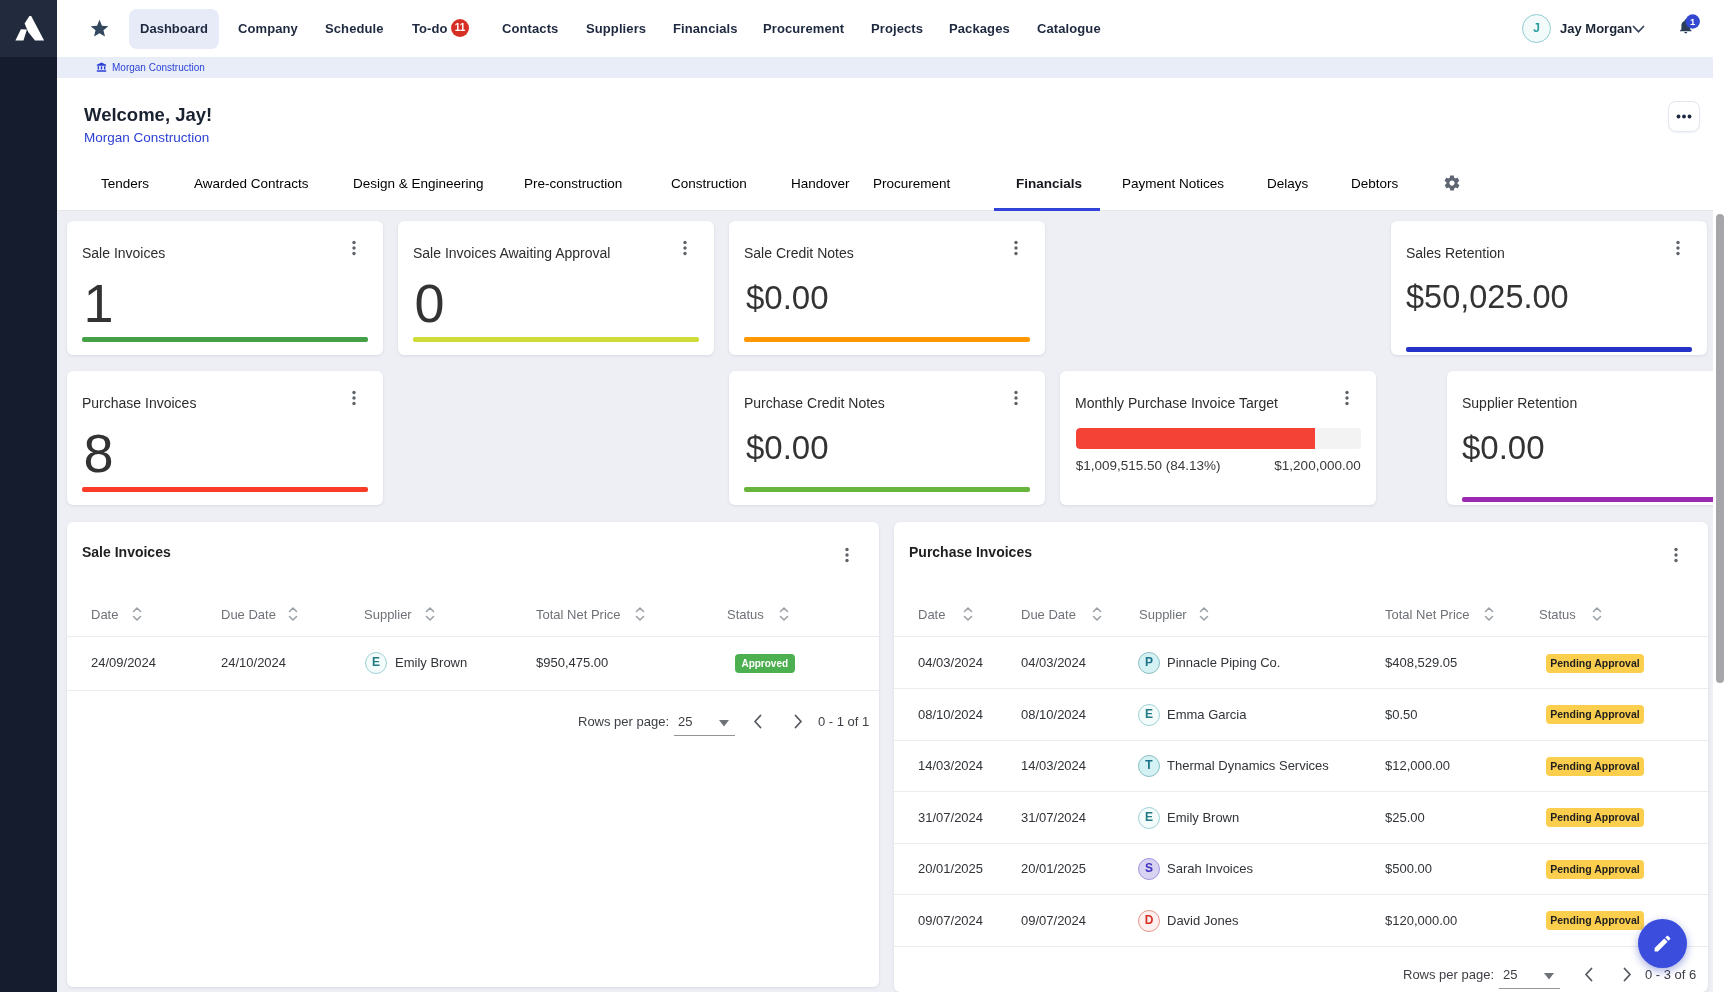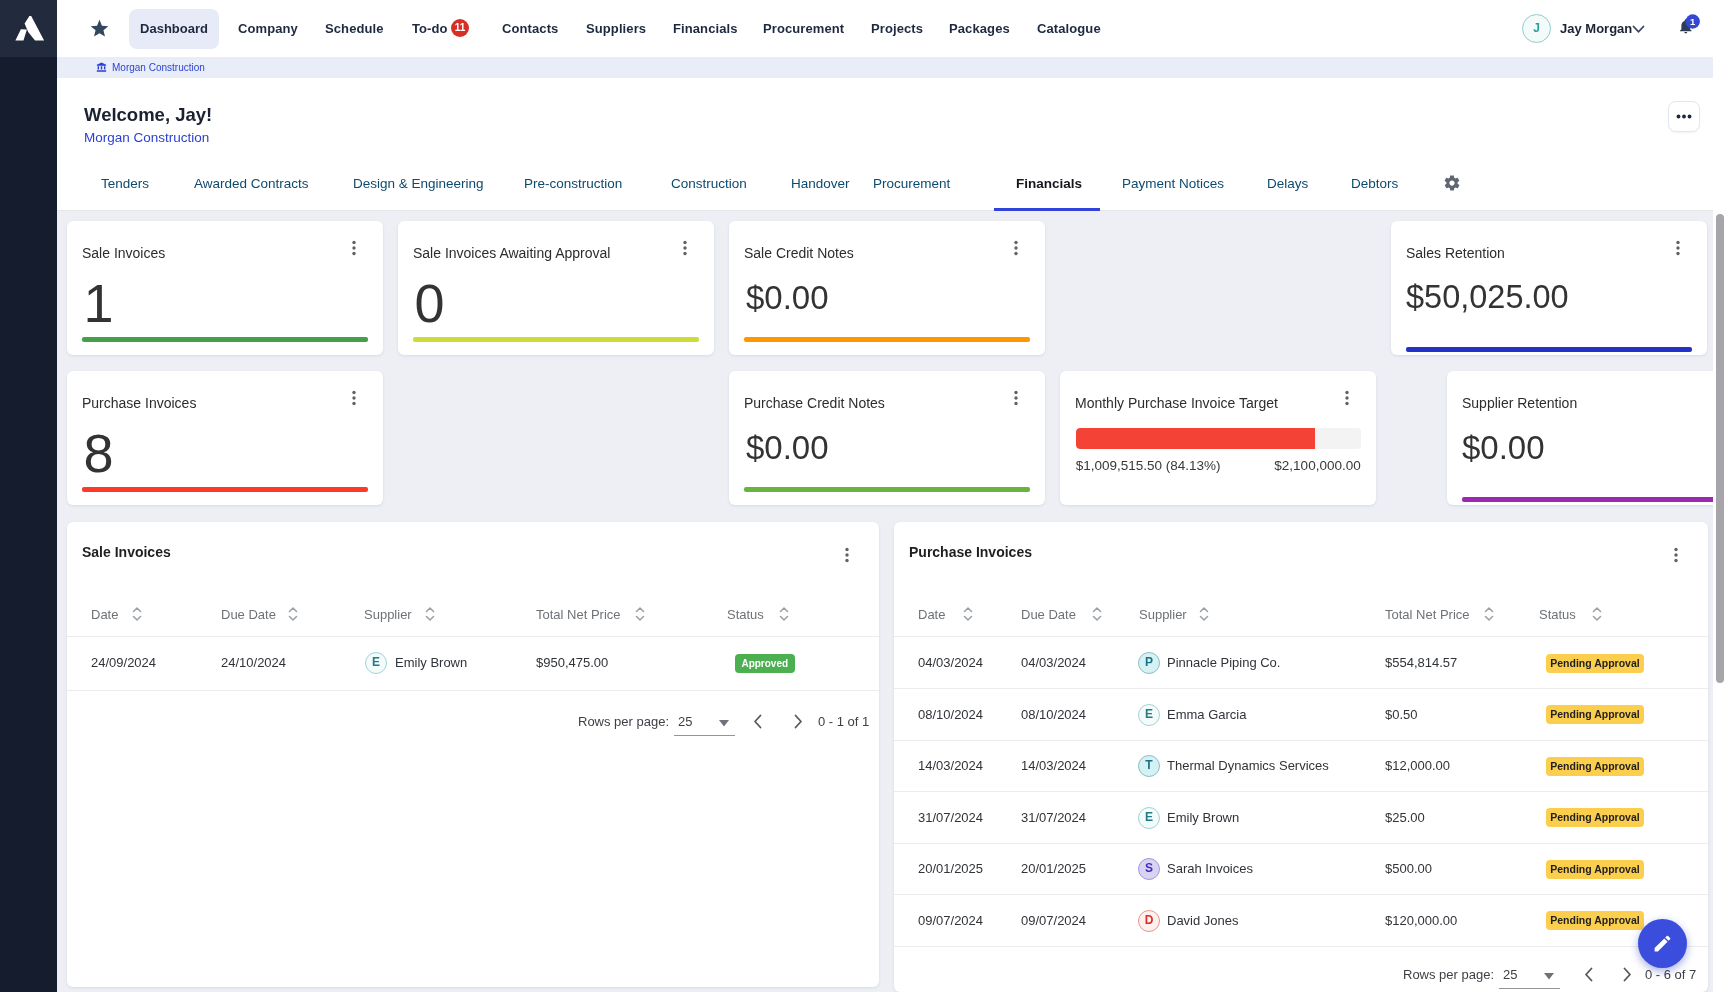--- a/index.html
+++ b/index.html
@@ -17,21 +17,21 @@
 #avatar { left:1465px; top:14px; width:29px; height:29px; border-radius:50%; background:#f2fafa;
   border:1.5px solid #8ecdd1; color:#2a9d9d; font-size:12px; font-weight:700; text-align:center; line-height:26px;}
 #uname { left:1503px; top:0; height:57px; line-height:57px; font-size:13px; font-weight:700; color:#1b2434;}
 #crumb { left:57px; top:57px; width:1656px; height:21px; background:#e9edf8; }
 #crumbtxt { left:55px; top:4.5px; font-size:10px; font-weight:400; color:#2c44d6; }
 #header { left:57px; top:78px; width:1656px; height:133px; background:#fff; border-bottom:1px solid #e7e7ea;}
 #welcome { left:27px; top:25.5px; font-size:18.5px; font-weight:700; color:#1a2130; }
 #morgan { left:27px; top:52px; font-size:13.5px; color:#2b3fd3; }
 #dots3btn { left:1611px; top:23px; width:32px; height:31px; background:#fff; border:1px solid #e2e7f0;
   border-radius:8px; box-shadow:0 1px 2px rgba(20,30,60,.06); }
-.tab { top:98px; font-size:13.5px; color:#0c4a6e; }
+.tab { top:98px; font-size:13.5px; color:#000000; }
 .tabactive { color:#15171c; font-weight:700; }
 #tabline { left:937px; top:130px; width:106px; height:3px; background:#3143d8; }
 #content { left:57px; top:211px; width:1656px; height:781px; background:#edeff5; }
 .card { position:absolute; width:316px; height:134px; background:#fff; border-radius:6px;
   box-shadow:0 1px 3px rgba(25,35,60,.10); }
 .ctitle { position:absolute; left:15px; top:24px; font-size:14px; color:#2d2d2d; }
 .kebab { position:absolute; right:20px; top:18px; width:18px; height:18px; }
 .big { position:absolute; left:16.5px; top:55px; font-size:54px; line-height:1; color:#333; font-weight:400;}
 .money { position:absolute; left:17px; top:60px; font-size:33px; line-height:1; color:#333;}
 .moneyr { position:absolute; left:15px; top:60px; font-size:32.5px; line-height:1; color:#333;}
@@ -212,21 +212,21 @@
       <svg class="kebab" viewBox="0 0 18 18">
         <g fill="#5f6368">
           <circle cx="9" cy="3.5" r="1.7"></circle>
           <circle cx="9" cy="9" r="1.7"></circle>
           <circle cx="9" cy="14.5" r="1.7"></circle>
         </g>
       </svg>
     <div class="ptrack">
         <div class="pfill" style="width:84.13%;background:#f44336"></div>
       </div>
-    <div class="pvals">$1,009,515.50 (84.13%)<span>$2,100,000.00</span></div>
+    <div class="pvals">$1,009,515.50 (84.13%)<span>$1,200,000.00</span></div>
   </div>
   <div class="card" style="left:1390px;top:160px">
     <div class="ctitle">Supplier Retention</div>
       <svg class="kebab" viewBox="0 0 18 18">
         <g fill="#5f6368">
           <circle cx="9" cy="3.5" r="1.7"></circle>
           <circle cx="9" cy="9" r="1.7"></circle>
           <circle cx="9" cy="14.5" r="1.7"></circle>
         </g>
       </svg>
@@ -321,21 +321,21 @@
     <div class="th" style="left:645px;top:85px">Status</div>
       <svg class="sort" style="left:698px;top:85px" width="10" height="14" viewBox="0 0 10 14">
         <path d="M1.5 4.5 L5 1 L8.5 4.5" stroke="#9aa0a6" stroke-width="1.5" fill="none" stroke-linecap="round" stroke-linejoin="round"></path>
         <path d="M1.5 9.5 L5 13 L8.5 9.5" stroke="#9aa0a6" stroke-width="1.5" fill="none" stroke-linecap="round" stroke-linejoin="round"></path>
       </svg>
     <div class="divider" style="top:114px"></div>
     <div class="td" style="left:24px;top:133px">04/03/2024</div>
     <div class="td" style="left:127px;top:133px">04/03/2024</div>
     <div class="avcirc av-teal-f" style="left:244px;top:130px">P</div>
     <div class="td" style="left:273px;top:133px">Pinnacle Piping Co.</div>
-    <div class="td" style="left:491px;top:133px">$554,814.57</div>
+    <div class="td" style="left:491px;top:133px">$408,529.05</div>
     <div class="badge bpend" style="top:131.5px">Pending Approval</div>
     <div class="divider" style="top:166px"></div>
     <div class="td" style="left:24px;top:185px">08/10/2024</div>
     <div class="td" style="left:127px;top:185px">08/10/2024</div>
     <div class="avcirc av-teal-o" style="left:244px;top:181.5px">E</div>
     <div class="td" style="left:273px;top:185px">Emma Garcia</div>
     <div class="td" style="left:491px;top:185px">$0.50</div>
     <div class="badge bpend" style="top:183px">Pending Approval</div>
     <div class="divider" style="top:218px"></div>
     <div class="td" style="left:24px;top:236px">14/03/2024</div>
@@ -371,21 +371,21 @@
     <div style="position:absolute;left:605px;top:466px;width:61px;height:1px;background:#949494"></div>
     <svg class="abs" style="left:649px;top:450px" width="12" height="8" viewBox="0 0 12 8">
         <path fill="#6f7278" d="M1 1 h10 L6 7.5 z"></path>
       </svg>
     <svg class="abs" style="left:690px;top:445px" width="9" height="15" viewBox="0 0 9 15">
         <path d="M7.5 1.5 2 7.5 7.5 13.5" stroke="#55585e" stroke-width="1.8" fill="none" stroke-linecap="round" stroke-linejoin="round"></path>
       </svg>
     <svg class="abs" style="left:729px;top:445px" width="9" height="15" viewBox="0 0 9 15">
         <path d="M1.5 1.5 7 7.5 1.5 13.5" stroke="#55585e" stroke-width="1.8" fill="none" stroke-linecap="round" stroke-linejoin="round"></path>
       </svg>
-    <div class="pgtxt" style="left:751px;top:445px">0 - 6 of 7</div>
+    <div class="pgtxt" style="left:751px;top:445px">0 - 3 of 6</div>
   </div>
 </div>
 <div class="abs" id="fab">
   <svg style="margin:14px 0 0 14px" width="21" height="21" viewBox="0 0 24 24">
       <path fill="#fff" d="M3 17.25 V21 h3.75 L17.8 9.94 14.06 6.2 3 17.25 z M20.7 7.04 c.39-.39 .39-1.02 0-1.41 L18.37 3.3 c-.39-.39-1.02-.39-1.41 0 L15.13 5.12 18.88 8.87 20.7 7.04 z"></path>
     </svg>
 </div>
 <div class="abs" id="scrollgutter"></div>
 <div class="abs" id="thumb"></div>
 

